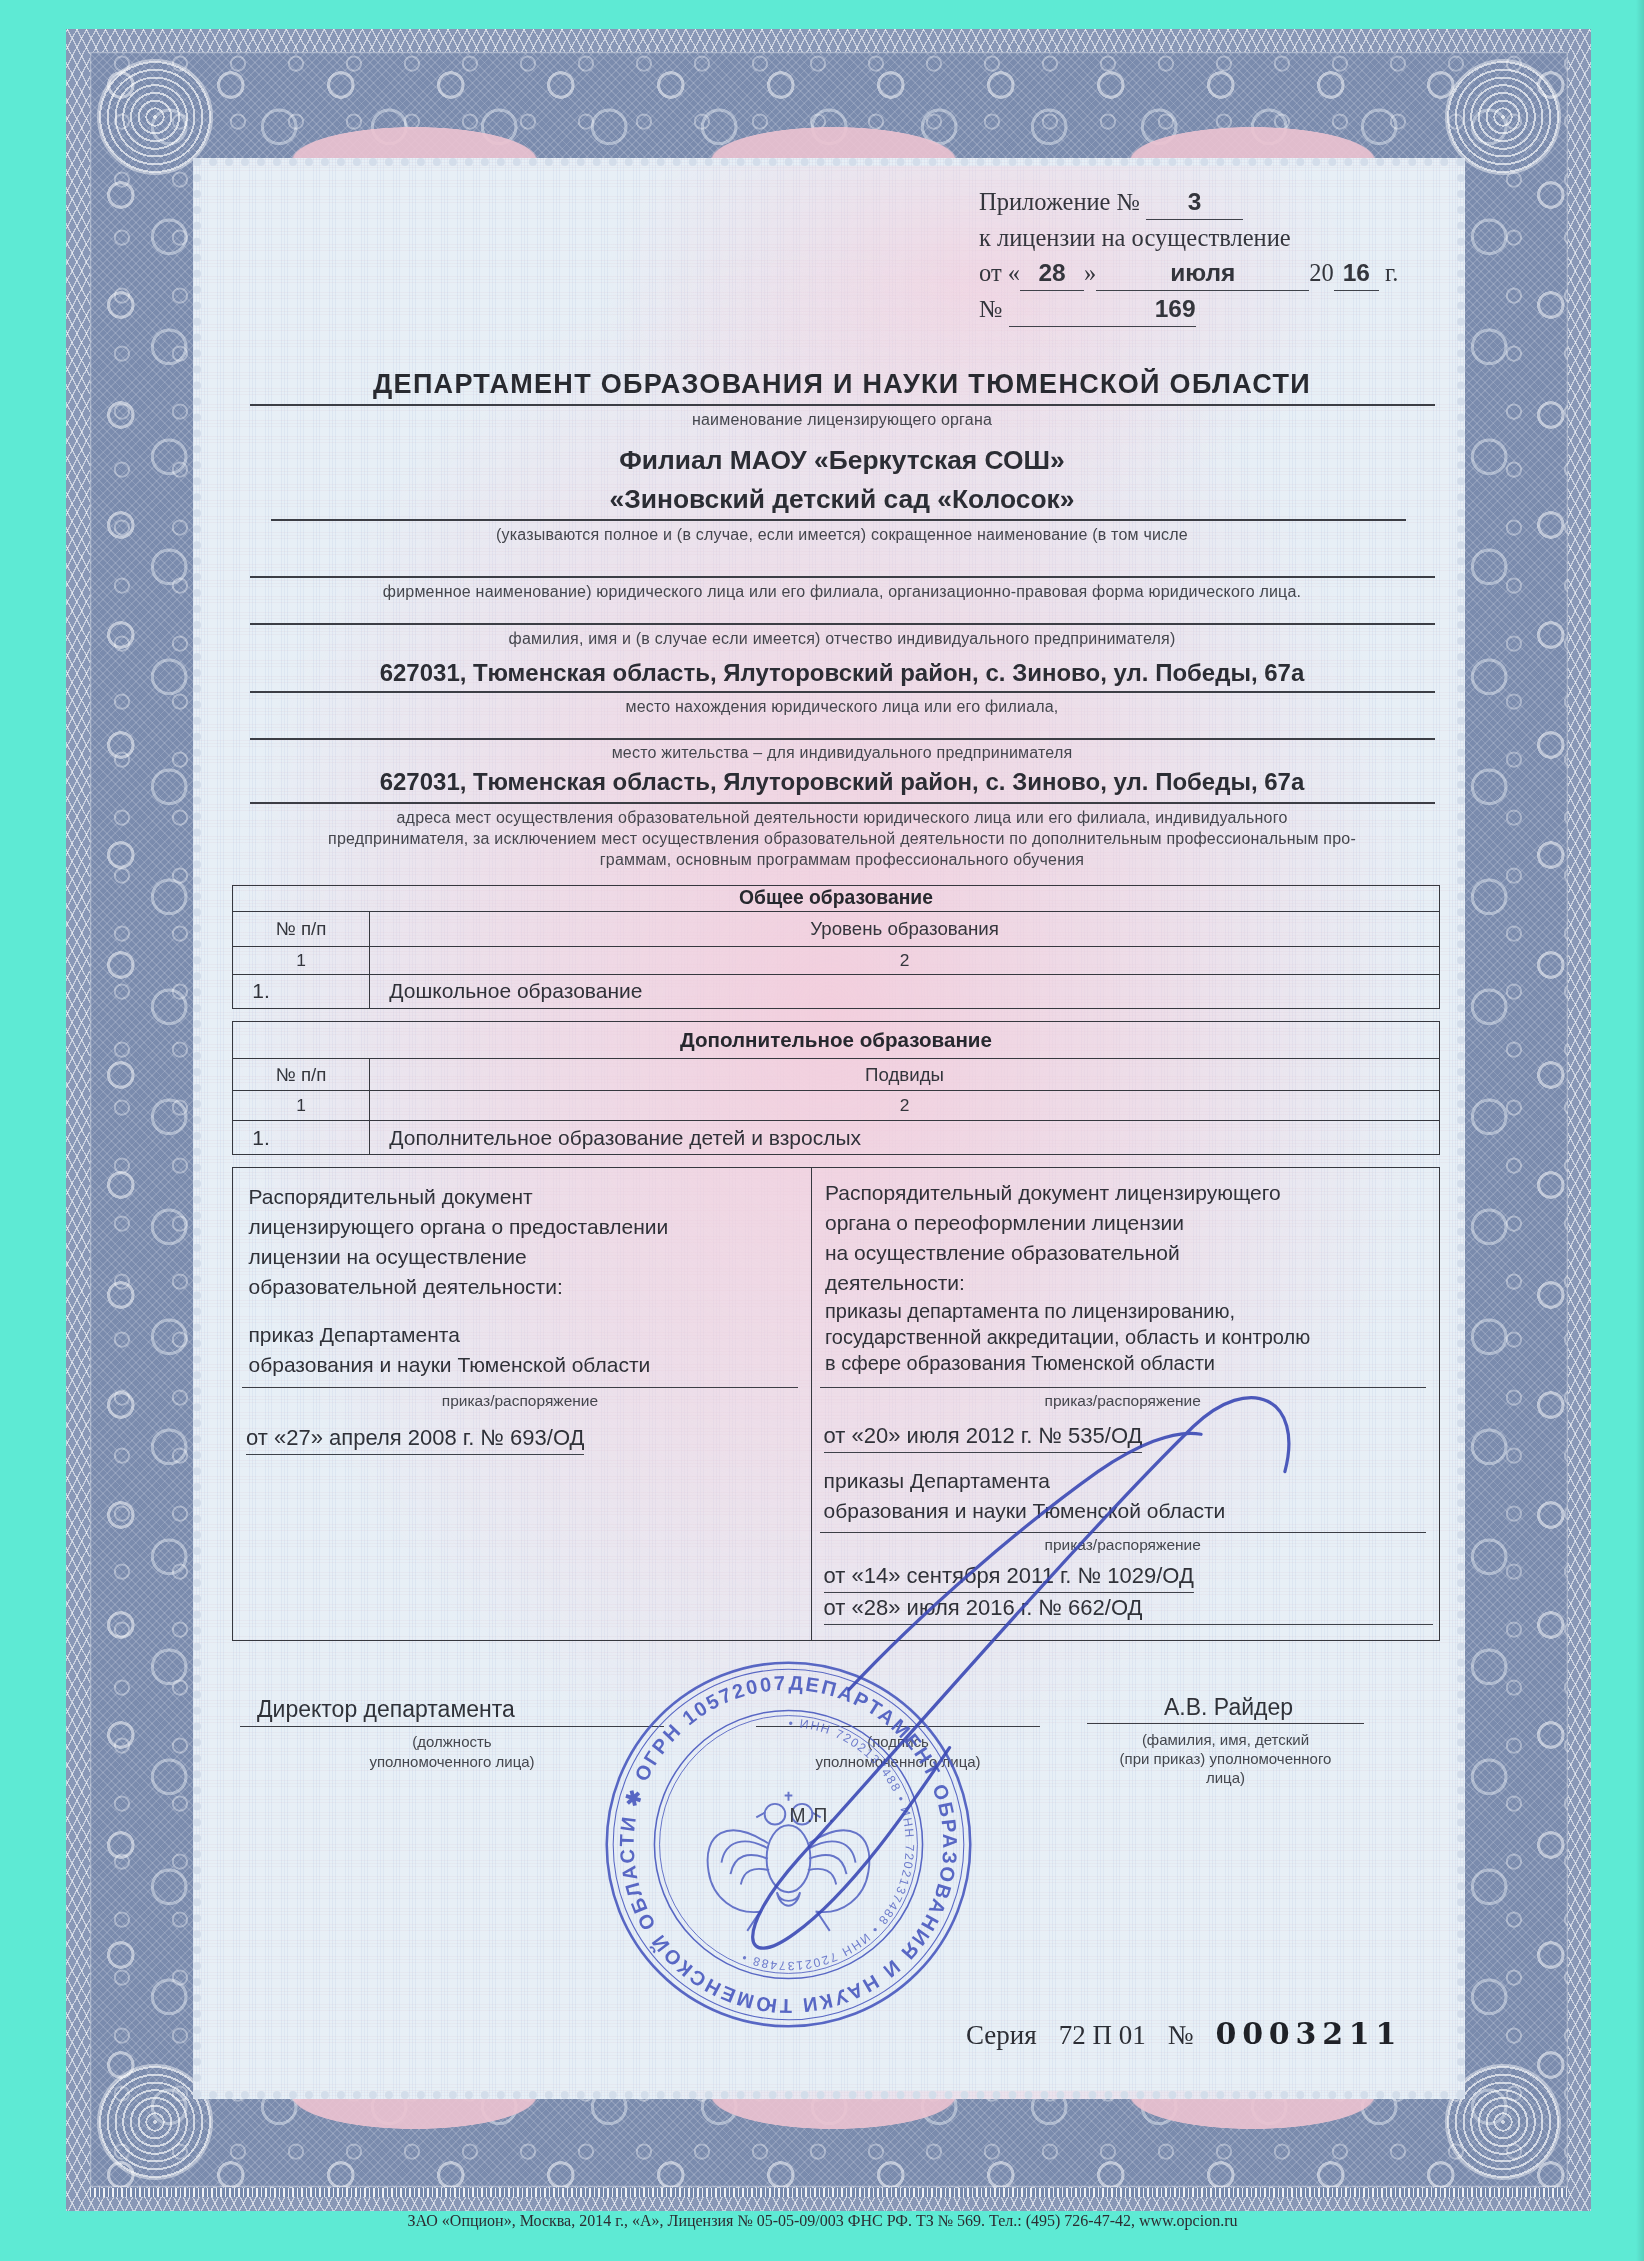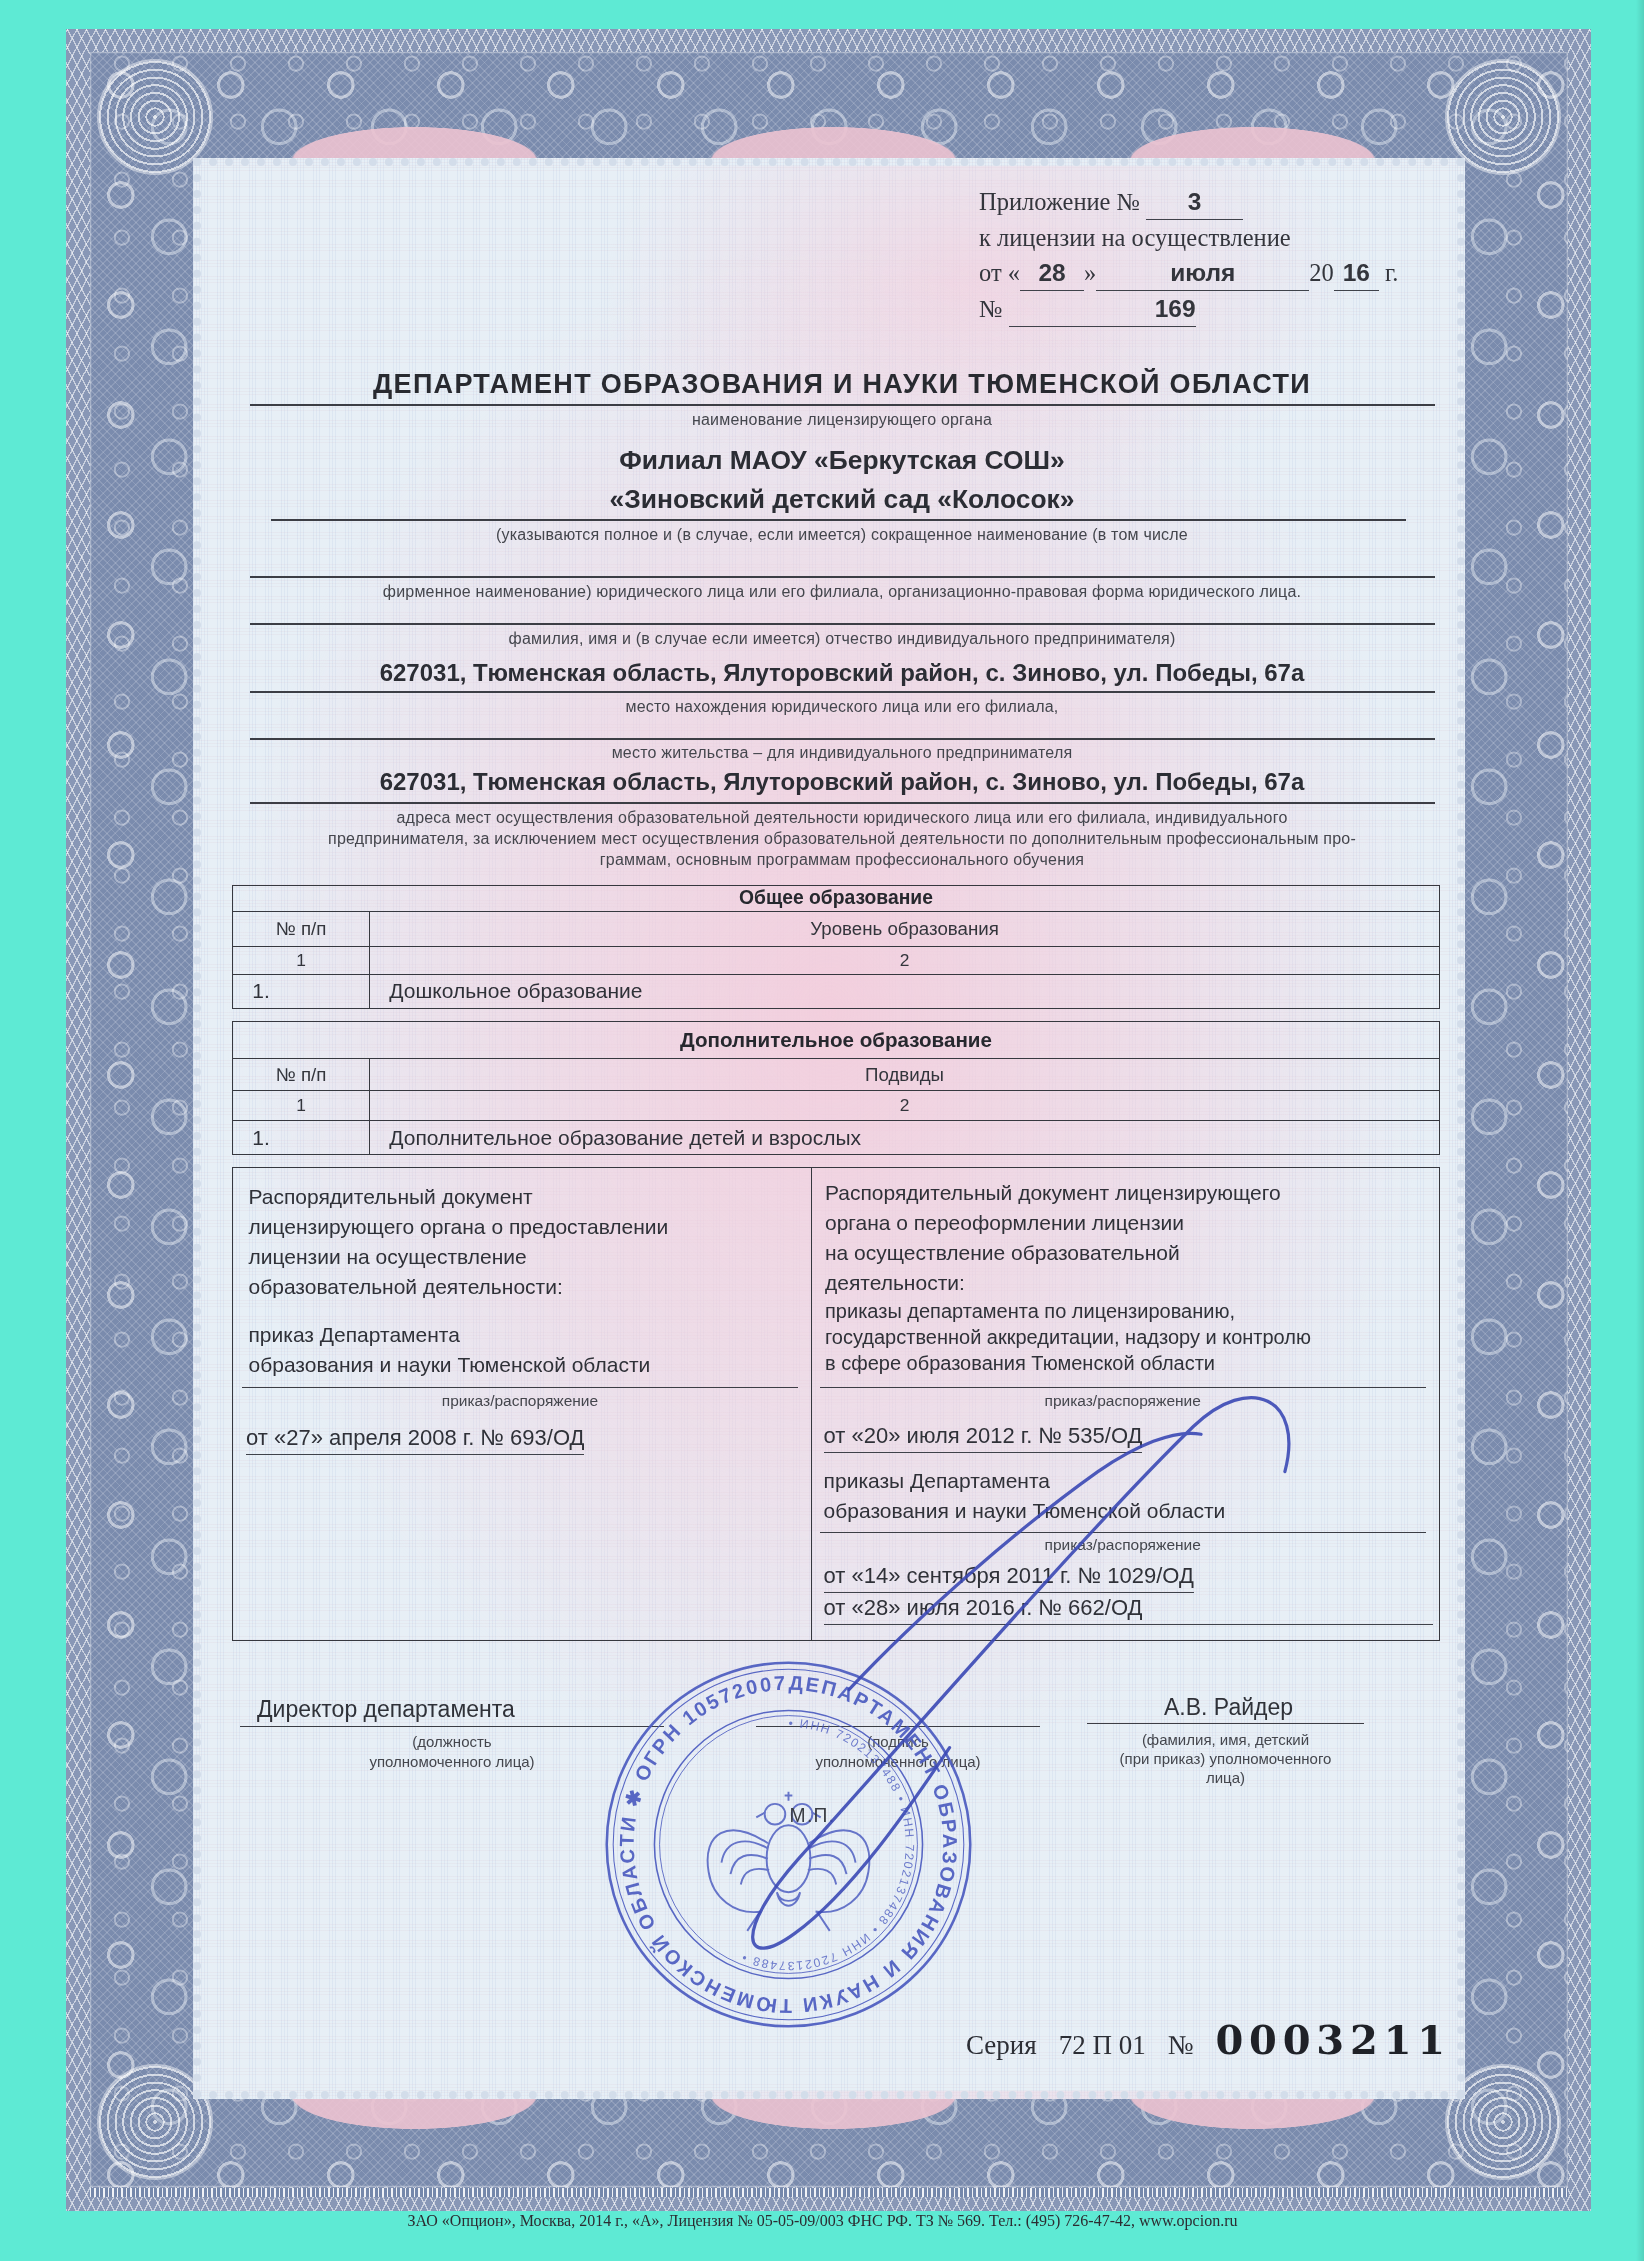--- a/index.html
+++ b/index.html
@@ -76,21 +76,21 @@
   .ocol-l{width:579px;flex:0 0 579px;border-right:1.9px solid #36383f;box-sizing:border-box;position:relative;}
   .ocol-r{flex:1;position:relative;}
   .oline{font-size:21px;line-height:30px;color:#2f3138;}
   .oval{font-size:22px;color:#2f3138;border-bottom:1.9px solid #3f424a;display:inline-block;padding-bottom:2.6px;}
   .ocap{font-size:15.5px;color:#44464d;text-align:center;}
 
   .sig-title{font-size:23px;color:#2f3138;}
   .sig-cap{font-size:15px;line-height:19.3px;color:#44464d;text-align:center;}
 
   .series-row{display:flex;align-items:baseline;gap:22px;font-size:27px;color:#2c2e35;}
-  .series-num{font-family:"DejaVu Serif",serif;font-weight:700;font-size:40px;letter-spacing:5.8px;color:#1f2127;}
+  .series-num{font-family:"DejaVu Serif",serif;font-weight:700;font-size:30px;letter-spacing:5.8px;color:#1f2127;}
   .footer{font-size:16px;color:#2c2c31;}
 
   .seal-svg{position:absolute;left:599px;top:1655px;opacity:.92;}
   .sign-svg{position:absolute;left:0;top:0;pointer-events:none;}
   .mp{position:absolute;left:748px;top:1805px;width:129px;text-align:center;
       font-size:19.3px;letter-spacing:1.3px;color:#3a3d44;}
 </style>
 </head>
 <body>
 
@@ -200,21 +200,21 @@
     </div>
     <div class="ocol-r">
       <div class="abs" style="left:13px;top:10.3px;">
         <div class="oline">Распорядительный документ лицензирующего</div>
         <div class="oline">органа о переоформлении лицензии</div>
         <div class="oline">на осуществление образовательной</div>
         <div class="oline">деятельности:</div>
       </div>
       <div class="abs" style="left:13px;top:130px;">
         <div class="oline" style="font-size:20px;line-height:26px;">приказы департамента по лицензированию,</div>
-        <div class="oline" style="font-size:20px;line-height:26px;">государственной аккредитации, надзору и контролю</div>
+        <div class="oline" style="font-size:20px;line-height:26px;">государственной аккредитации, область и контролю</div>
         <div class="oline" style="font-size:20px;line-height:26px;">в сфере образования Тюменской области</div>
       </div>
       <div class="rule" style="left:7.7px;top:219px;width:606px;height:1.3px;"></div>
       <div class="abs ocap" style="left:7.7px;top:224px;width:606px;">приказ/распоряжение</div>
       <div class="abs" style="left:11.6px;top:255px;">
         <span class="oval">от «20» июля 2012 г. № 535/ОД</span>
       </div>
       <div class="abs" style="left:11.6px;top:298px;">
         <div class="oline">приказы Департамента</div>
         <div class="oline">образования и науки Тюменской области</div>

